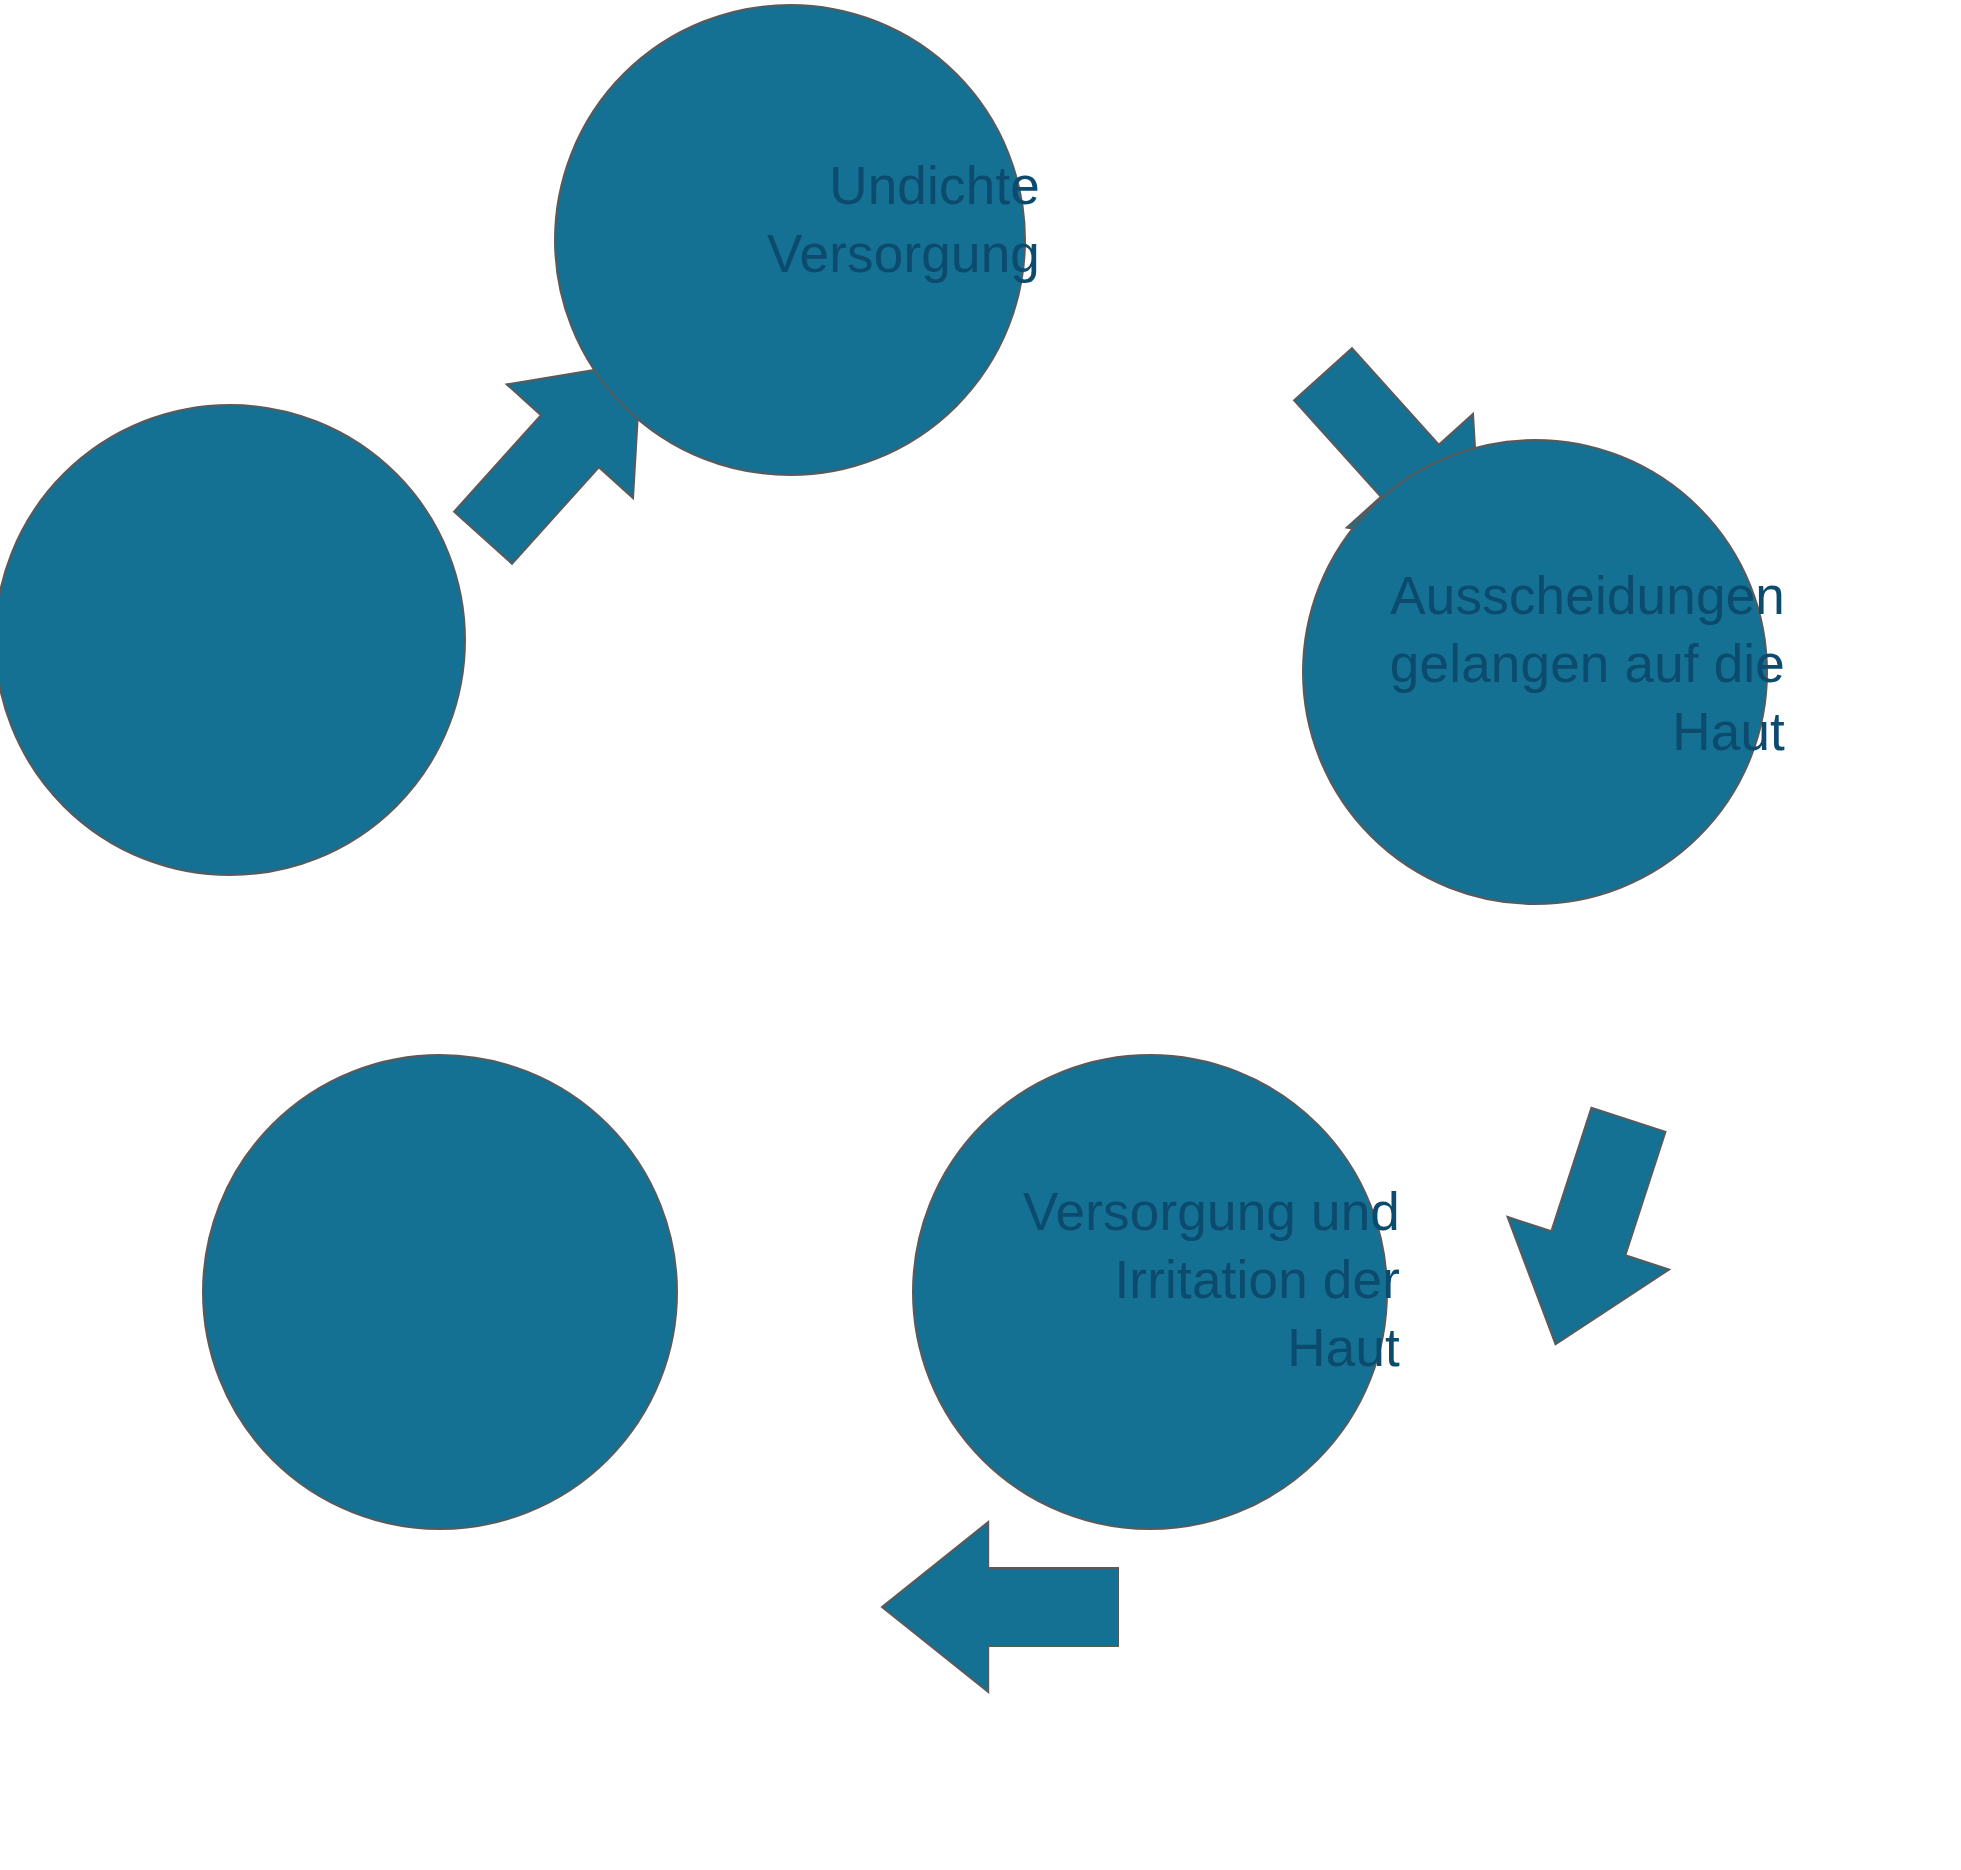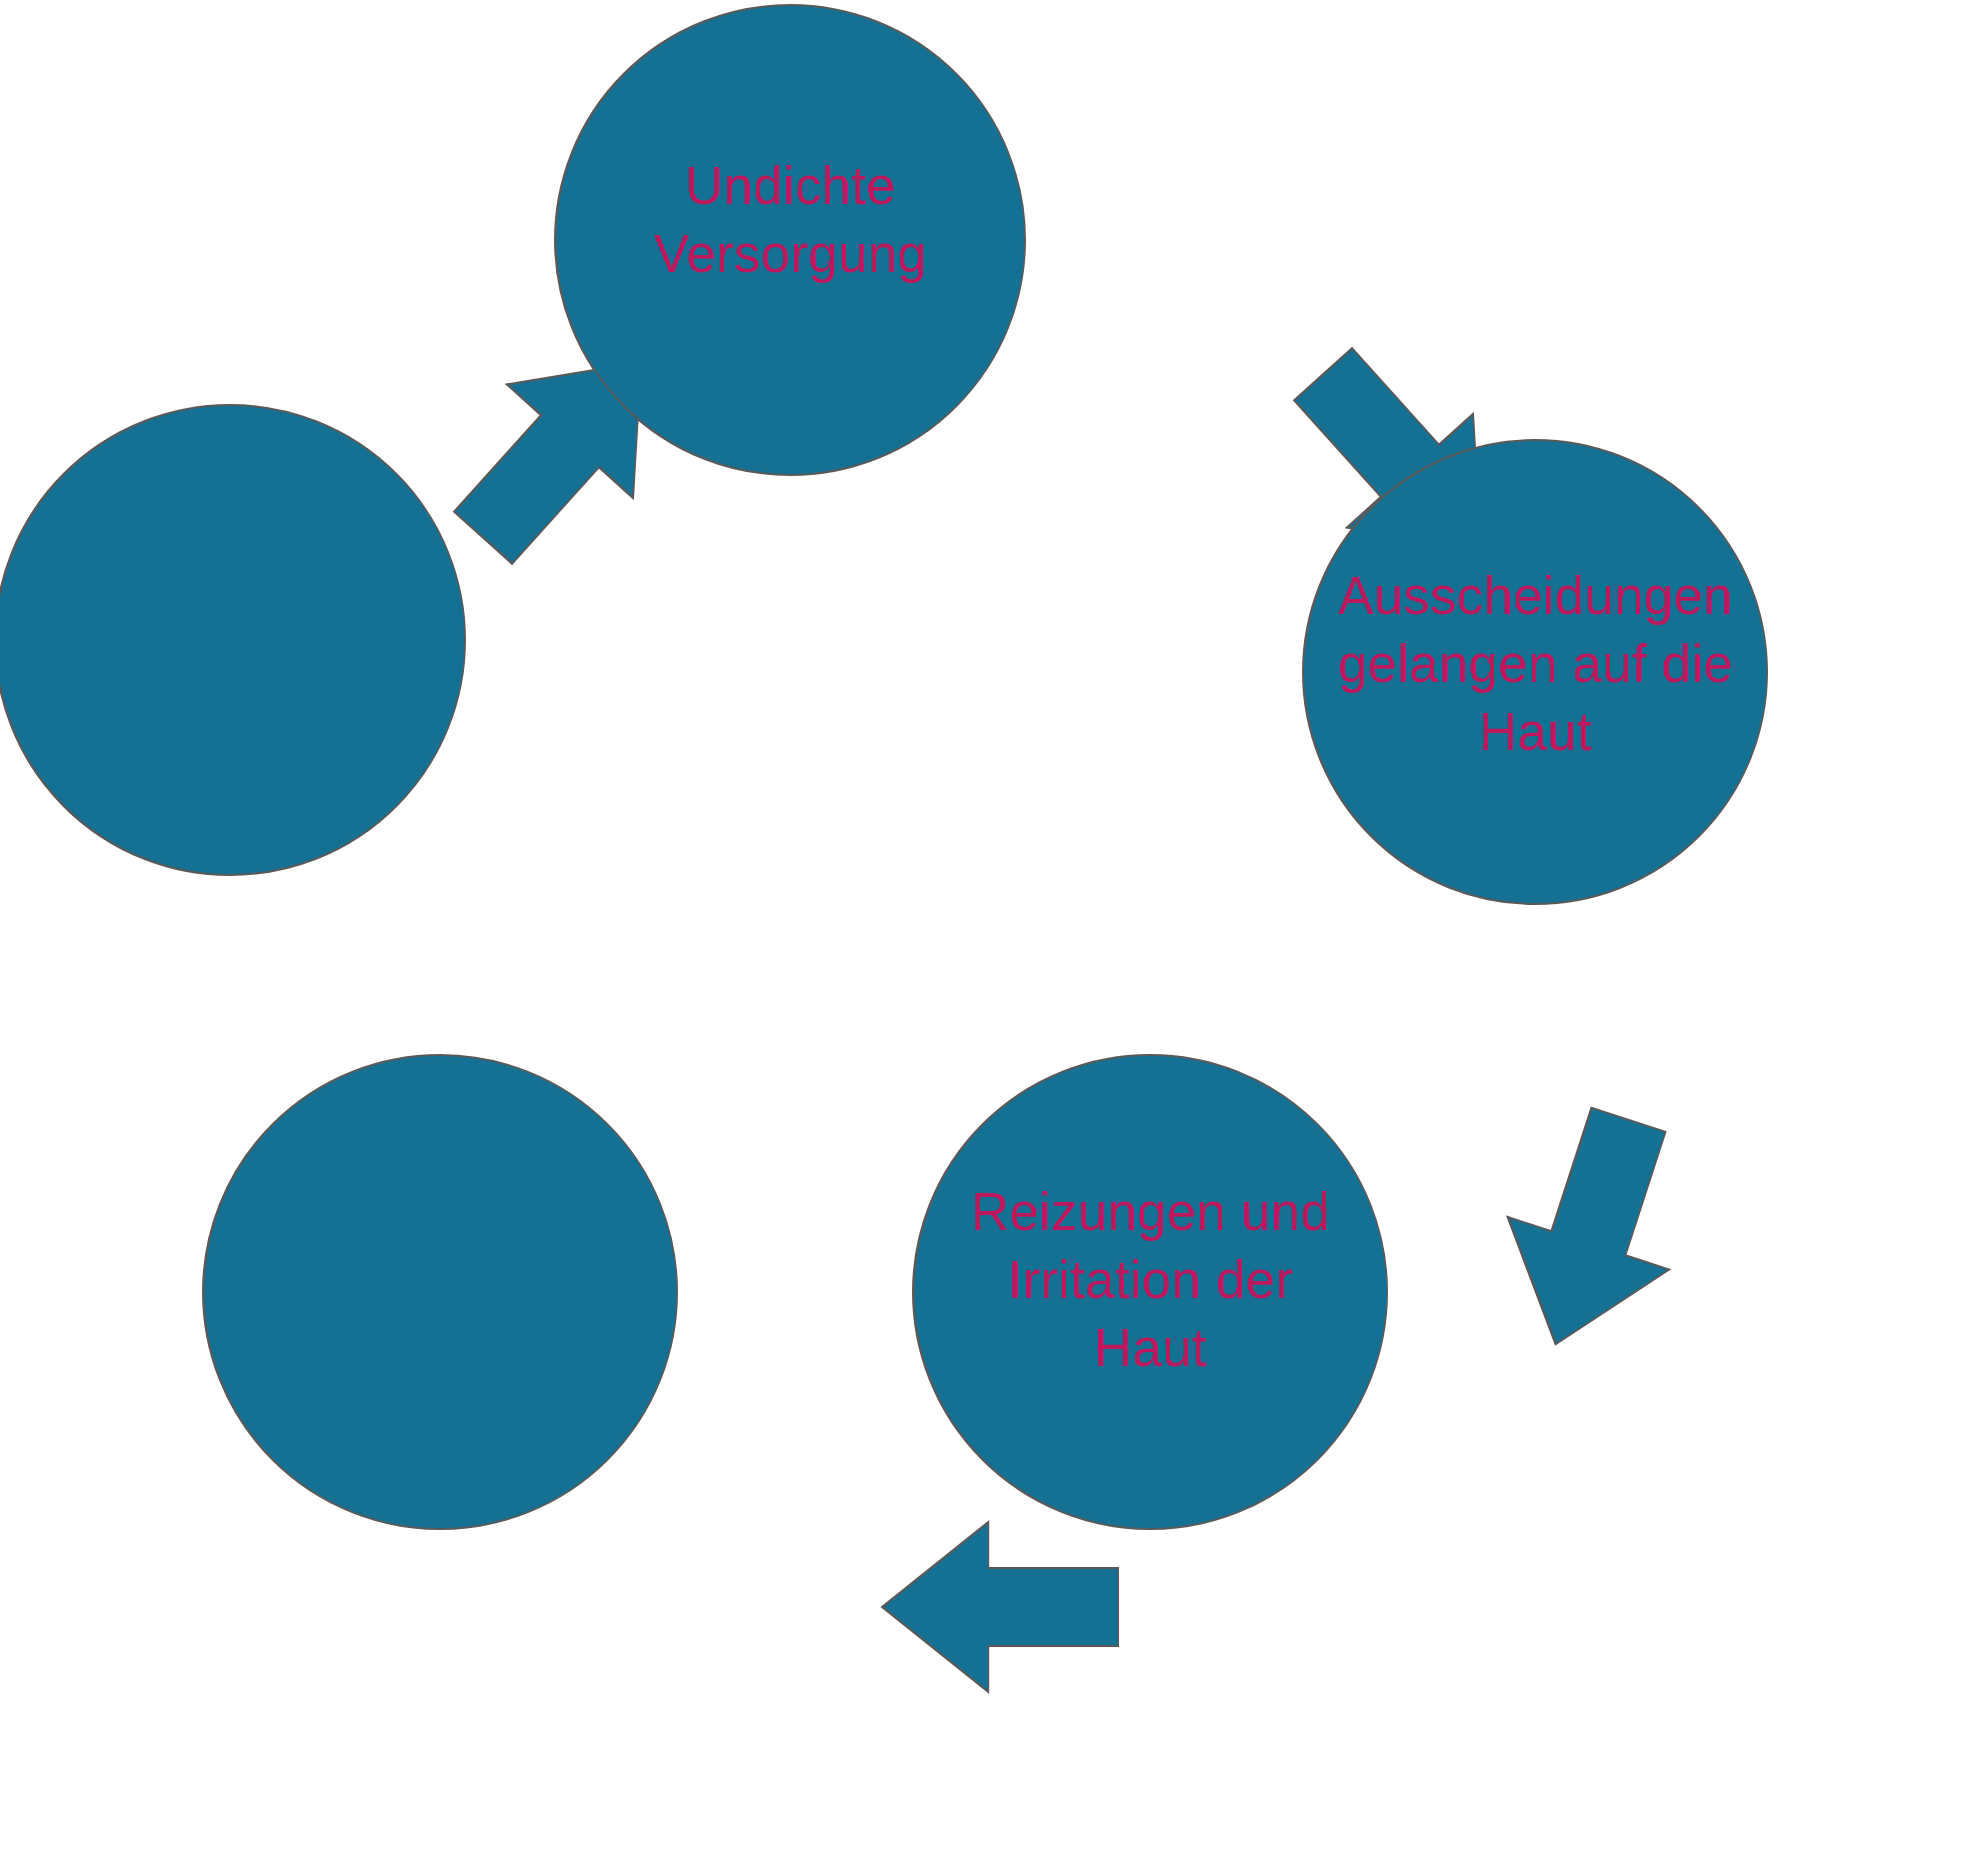--- a/index.html
+++ b/index.html
@@ -23,22 +23,22 @@
     top: 0;
     width: 1961px;
     height: 1870px;
     display: block;
   }
   .node-circle {
     
   }
   .node-label {
     position: absolute;
-    text-align: center;
-    color: #be185d;
+    text-align: right;
+    color: #0c4a6e;
     font-family: "Liberation Sans", sans-serif;
     font-size: 53px;
     line-height: 1.28;
     font-weight: 400;
     letter-spacing: 0.2px;
     pointer-events: none;
     white-space: pre-line;
   }
   .n0 { left: 540px; top: 152px;  width: 500px; }
   .n1 { left: 1285px; top: 562px; width: 500px; }
@@ -66,19 +66,19 @@
         <circle cx="440" cy="1292" r="237" fill="#147194" stroke="#5a5a5a" stroke-width="2" class="node-circle"></circle>
         <circle cx="230" cy="640" r="235" fill="#147194" stroke="#5a5a5a" stroke-width="2" class="node-circle"></circle>
       </g>
   </svg>
 
   <div class="node-label n0">Undichte
 Versorgung</div>
   <div class="node-label n1">Ausscheidungen
 gelangen auf die
 Haut</div>
-  <div class="node-label n2">Reizungen und
+  <div class="node-label n2">Versorgung und
 Irritation der
 Haut</div>
   <div class="node-label n3"></div>
   <div class="node-label n4"></div>
 
 </div>
 
 </body></html>

